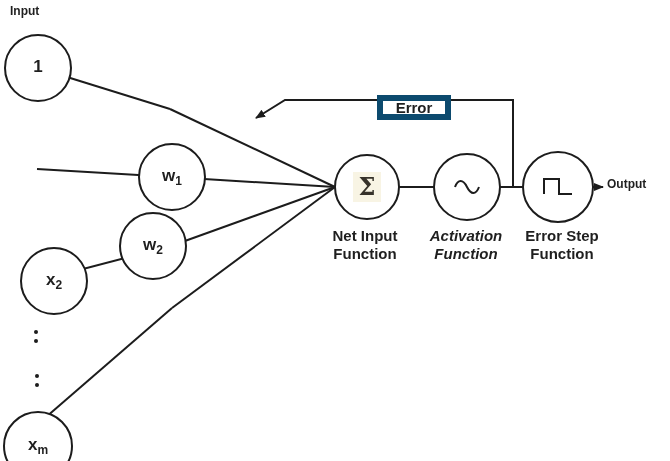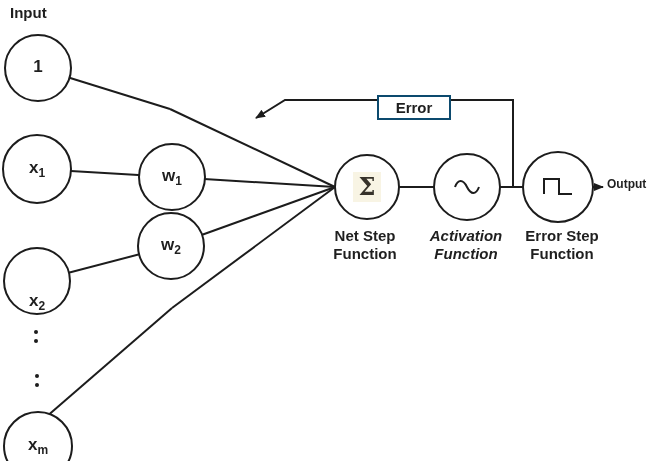--- a/index.html
+++ b/index.html
@@ -8,28 +8,28 @@
     font-family:"Liberation Sans",sans-serif;color:#1f1f1f;
   }
   #wires{position:absolute;left:0;top:0;width:670px;height:461px;z-index:1;}
   .node{
     position:absolute;box-sizing:border-box;background:#ffffff;
     border:2px solid #1c1c1c;border-radius:50%;
     display:flex;align-items:center;justify-content:center;z-index:2;
   }
   .node-label{font-weight:700;font-size:17px;color:#1f1f1f;letter-spacing:0;}
   .node-label .sub{font-size:12px;vertical-align:-4px;font-weight:700;}
-  .group-label{position:absolute;font-weight:700;font-size:15px;z-index:3;}
+  .group-label{position:absolute;font-weight:700;font-size:12px;z-index:3;}
   .stage-label{
     position:absolute;width:130px;text-align:center;z-index:3;
     font-weight:700;font-size:15px;line-height:18px;
   }
   #error-box{
     position:absolute;left:377px;top:95px;width:74px;height:25px;box-sizing:border-box;
-    background:#ffffff;border:2px solid #0c4a6e;z-index:3;
+    background:#ffffff;border:6px solid #0c4a6e;z-index:3;
     display:flex;align-items:center;justify-content:center;
     font-weight:700;font-size:15px;
   }
   #output-label{position:absolute;left:607px;top:177px;font-weight:700;font-size:12px;z-index:3;}
   #input-label{position:absolute;left:10px;top:4px;z-index:3;}
   .sigma{
     display:inline-block;background:#f8f4e4;color:#36322a;
     font-family:"DejaVu Serif",serif;font-weight:700;font-size:24px;
     line-height:28px;padding:1px 6px;
   }
@@ -61,39 +61,36 @@
       <line x1="558" y1="187" x2="603" y2="187" marker-end="url(#arrow)"></line>
       <polyline points="513,187 513,100 285,100 256,118" marker-end="url(#arrow)"></polyline>
     </g>
   </svg>
 
   <span id="input-label" class="group-label">Input</span>
 
   <div class="node" style="left:4px;top:34px;width:68px;height:68px;">
     <span class="node-label"><span>1</span><span class="sub"></span></span>
   </div>
-  <div class="node" style="left:2px;top:134px;width:70px;height:70px;">
-    <span class="node-label"><span>x</span><span class="sub">1</span></span>
-  </div>
-  <div class="node" style="left:3px;top:247px;width:68px;height:68px;align-items:flex-end;">
+  <div class="node" style="left:20px;top:247px;width:68px;height:68px;">
     <span class="node-label"><span>x</span><span class="sub">2</span></span>
   </div>
   <div class="node" style="left:3px;top:411px;width:70px;height:70px;">
     <span class="node-label"><span>x</span><span class="sub">m</span></span>
   </div>
 
   <span class="dot" style="left:34px;top:330px;"></span>
   <span class="dot" style="left:34px;top:339px;"></span>
   <span class="dot" style="left:35px;top:374px;"></span>
   <span class="dot" style="left:35px;top:383px;"></span>
 
   <div class="node" style="left:138px;top:143px;width:68px;height:68px;justify-content:center;">
     <span class="node-label"><span>w</span><span class="sub">1</span></span>
   </div>
-  <div class="node" style="left:137px;top:212px;width:68px;height:68px;">
+  <div class="node" style="left:119px;top:212px;width:68px;height:68px;">
     <span class="node-label"><span>w</span><span class="sub">2</span></span>
   </div>
 
   <div class="node" style="left:334px;top:154px;width:66px;height:66px;">
     <span class="sigma">Σ</span>
   </div>
 
   <div class="node" style="left:433px;top:153px;width:68px;height:68px;">
     <svg class="fn-icon" width="28" height="16" viewBox="0 0 28 16">
       <path d="M2,8 C5,0 10,0 14,8 C18,16 23,16 26,8" stroke="#1c1c1c" stroke-width="2" fill="none"></path>
@@ -104,21 +101,21 @@
     <svg class="fn-icon" width="30" height="18" viewBox="0 0 30 18">
       <polyline points="1,16 1,1 16,1 16,16 29,16" stroke="#1c1c1c" stroke-width="2" fill="none"></polyline>
     </svg>
   </div>
 
   <div id="error-box">
     <span>Error</span>
   </div>
 
   <div class="stage-label" style="left:300px;top:227px;">
-    <div>Net Step</div>
+    <div>Net Input</div>
     <div>Function</div>
   </div>
   <div class="stage-label" style="left:401px;top:227px;font-style:italic;">
     <div>Activation</div>
     <div>Function</div>
   </div>
   <div class="stage-label" style="left:497px;top:227px;">
     <div>Error Step</div>
     <div>Function</div>
   </div>

